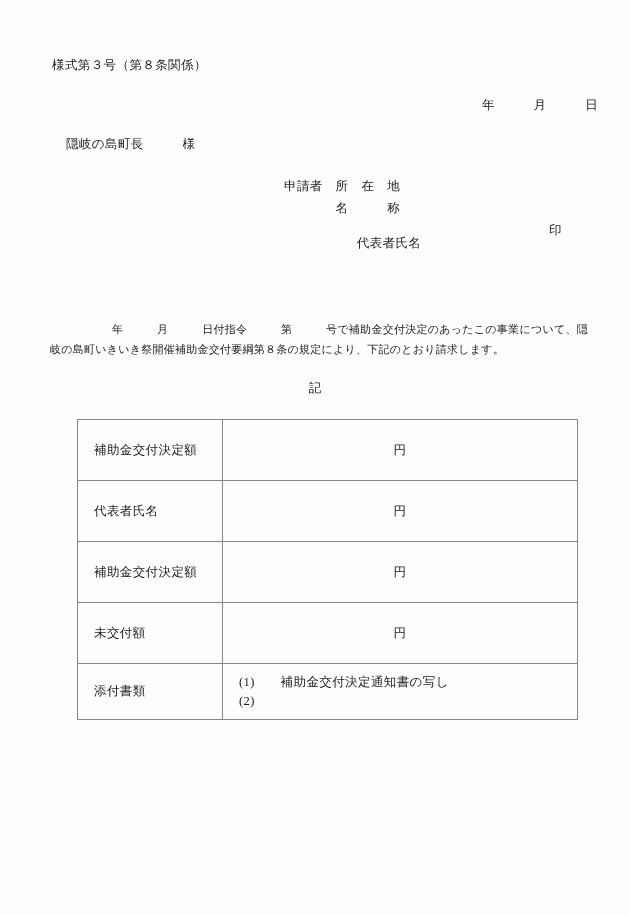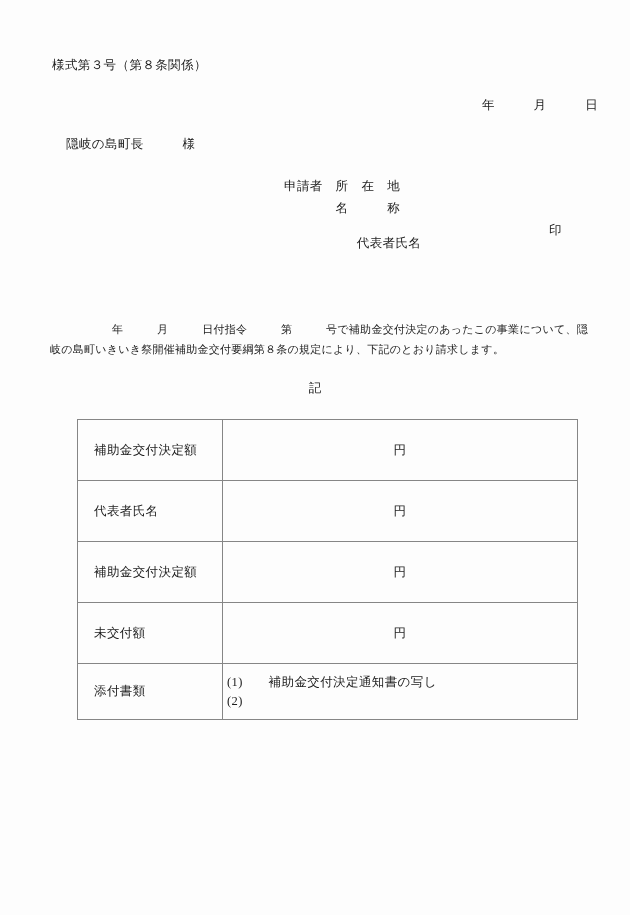--- a/index.html
+++ b/index.html
@@ -130,21 +130,21 @@
   .form-table td.value-cell {
     width: 355px;
     text-align: center;
   }
   .form-table tr.attach-row td {
     height: 56px;
     vertical-align: middle;
   }
   .form-table td.attach-cell {
     text-align: left;
-    padding-left: 4px;
+    padding-left: 16px;
     line-height: 1.5;
   }
   .attach-item { display: block; white-space: pre; }
 </style>
 </head>
 <body>
 
 <div class="page">
 
   <div class="abs form-no">様式第３号（第８条関係）</div>

